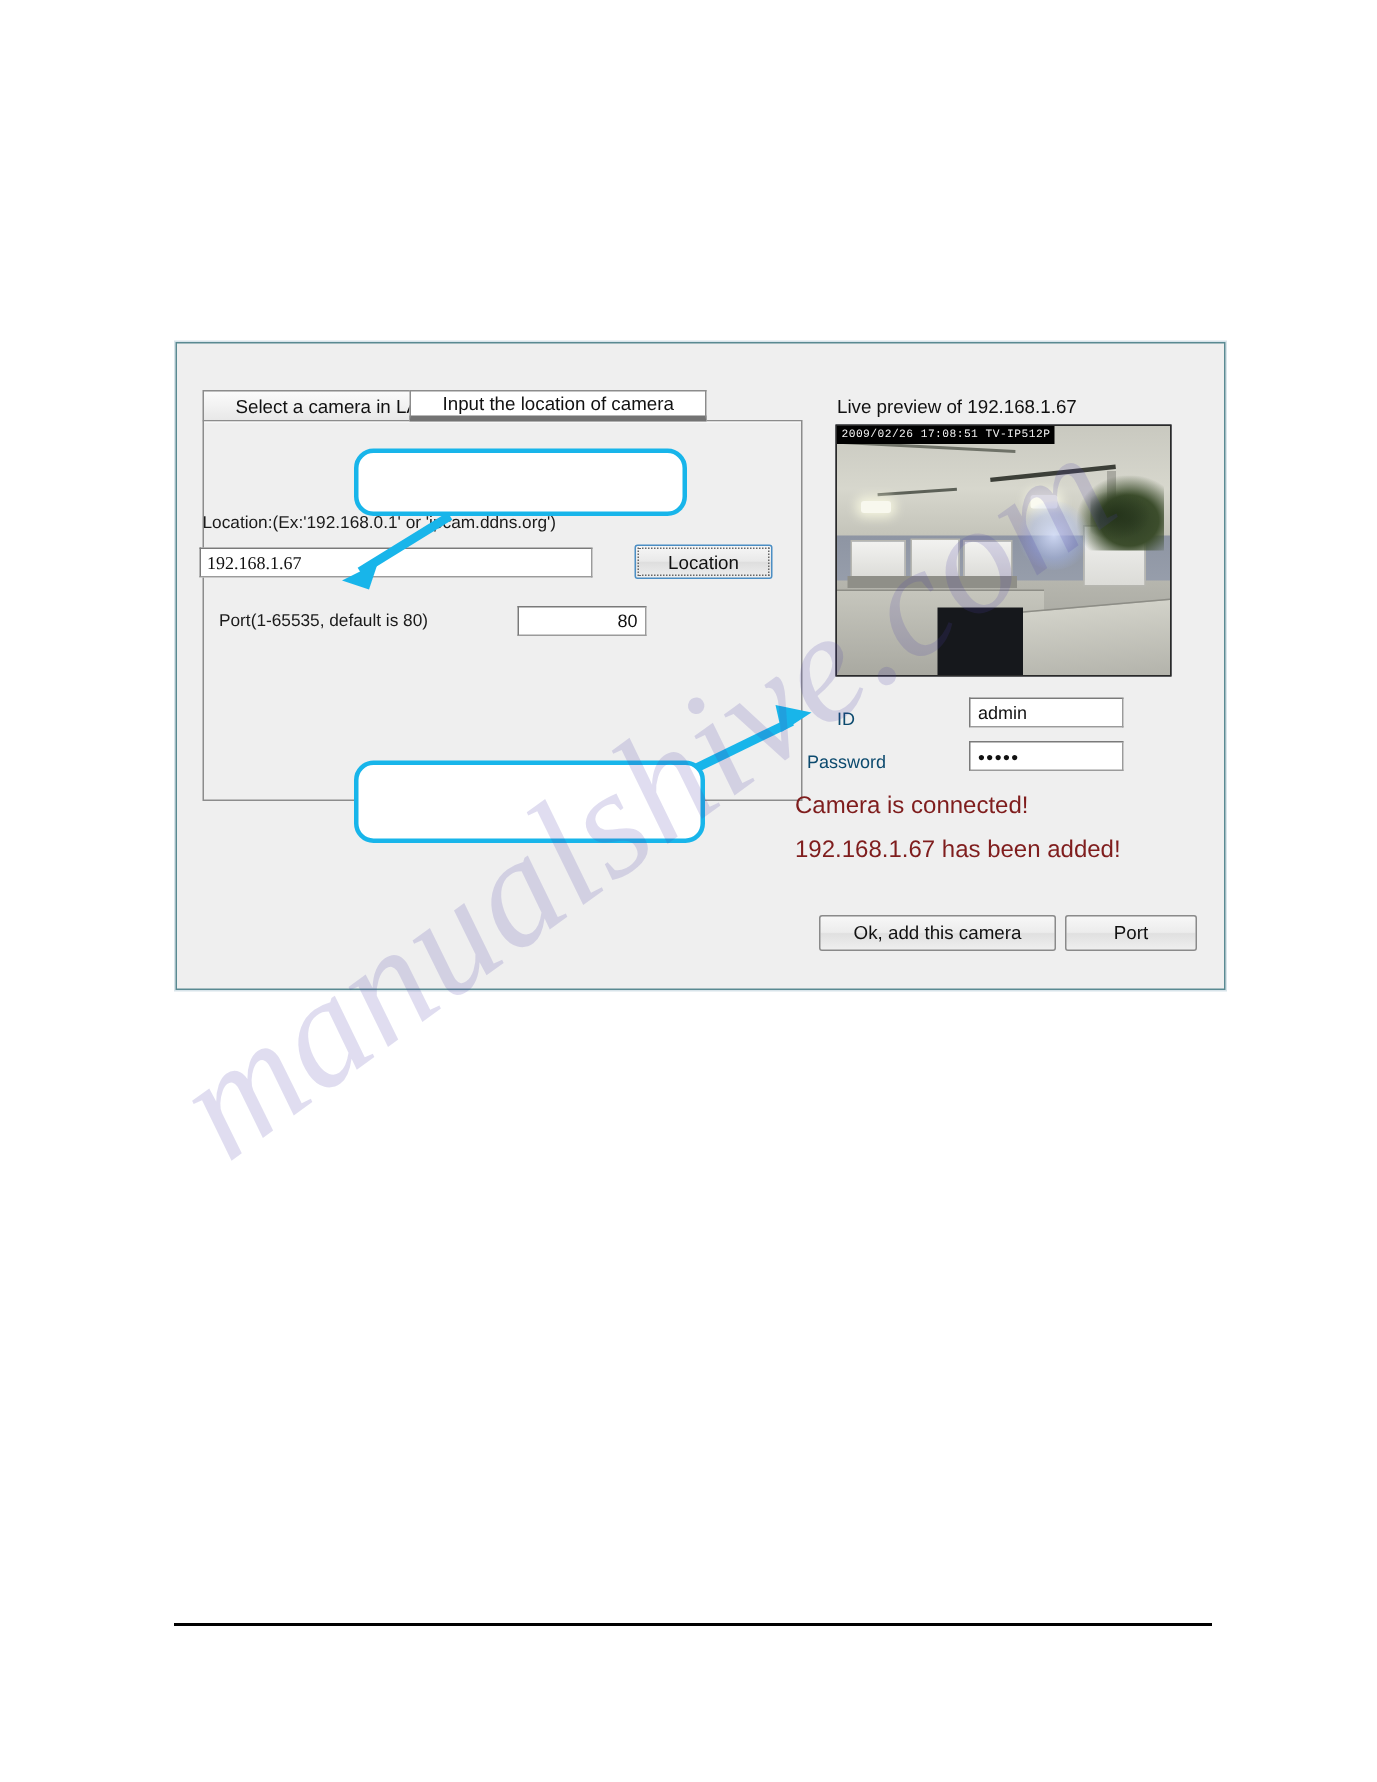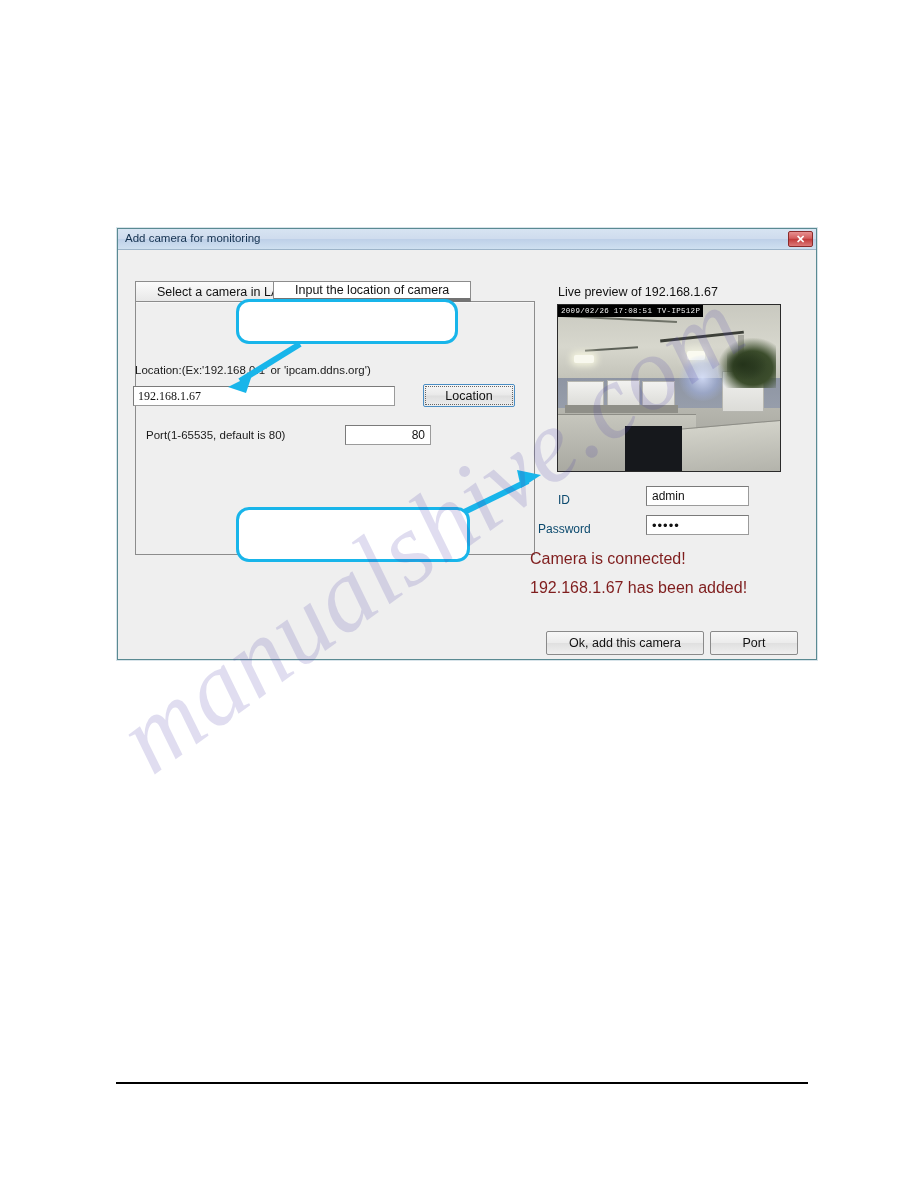--- a/index.html
+++ b/index.html
@@ -430,26 +430,20 @@
 </style>
 </head>
 <body>
 
 <div class="watermark">
   <div class="watermark-text">manualshive.com</div>
 </div>
 
 <div class="dialog">
 
-  <div class="titlebar">
-    <div class="titlebar-text">Add camera for monitoring</div>
-    <div class="close-btn">
-      <span class="close-x">✕</span>
-    </div>
-  </div>
 
   <div class="dialog-body">
 
     <div class="tabstrip">
       <div class="tab inactive">
         <span>Select a camera in LAN</span>
       </div>
       <div class="tab active">
         <span>Input the location of camera</span>
       </div>

